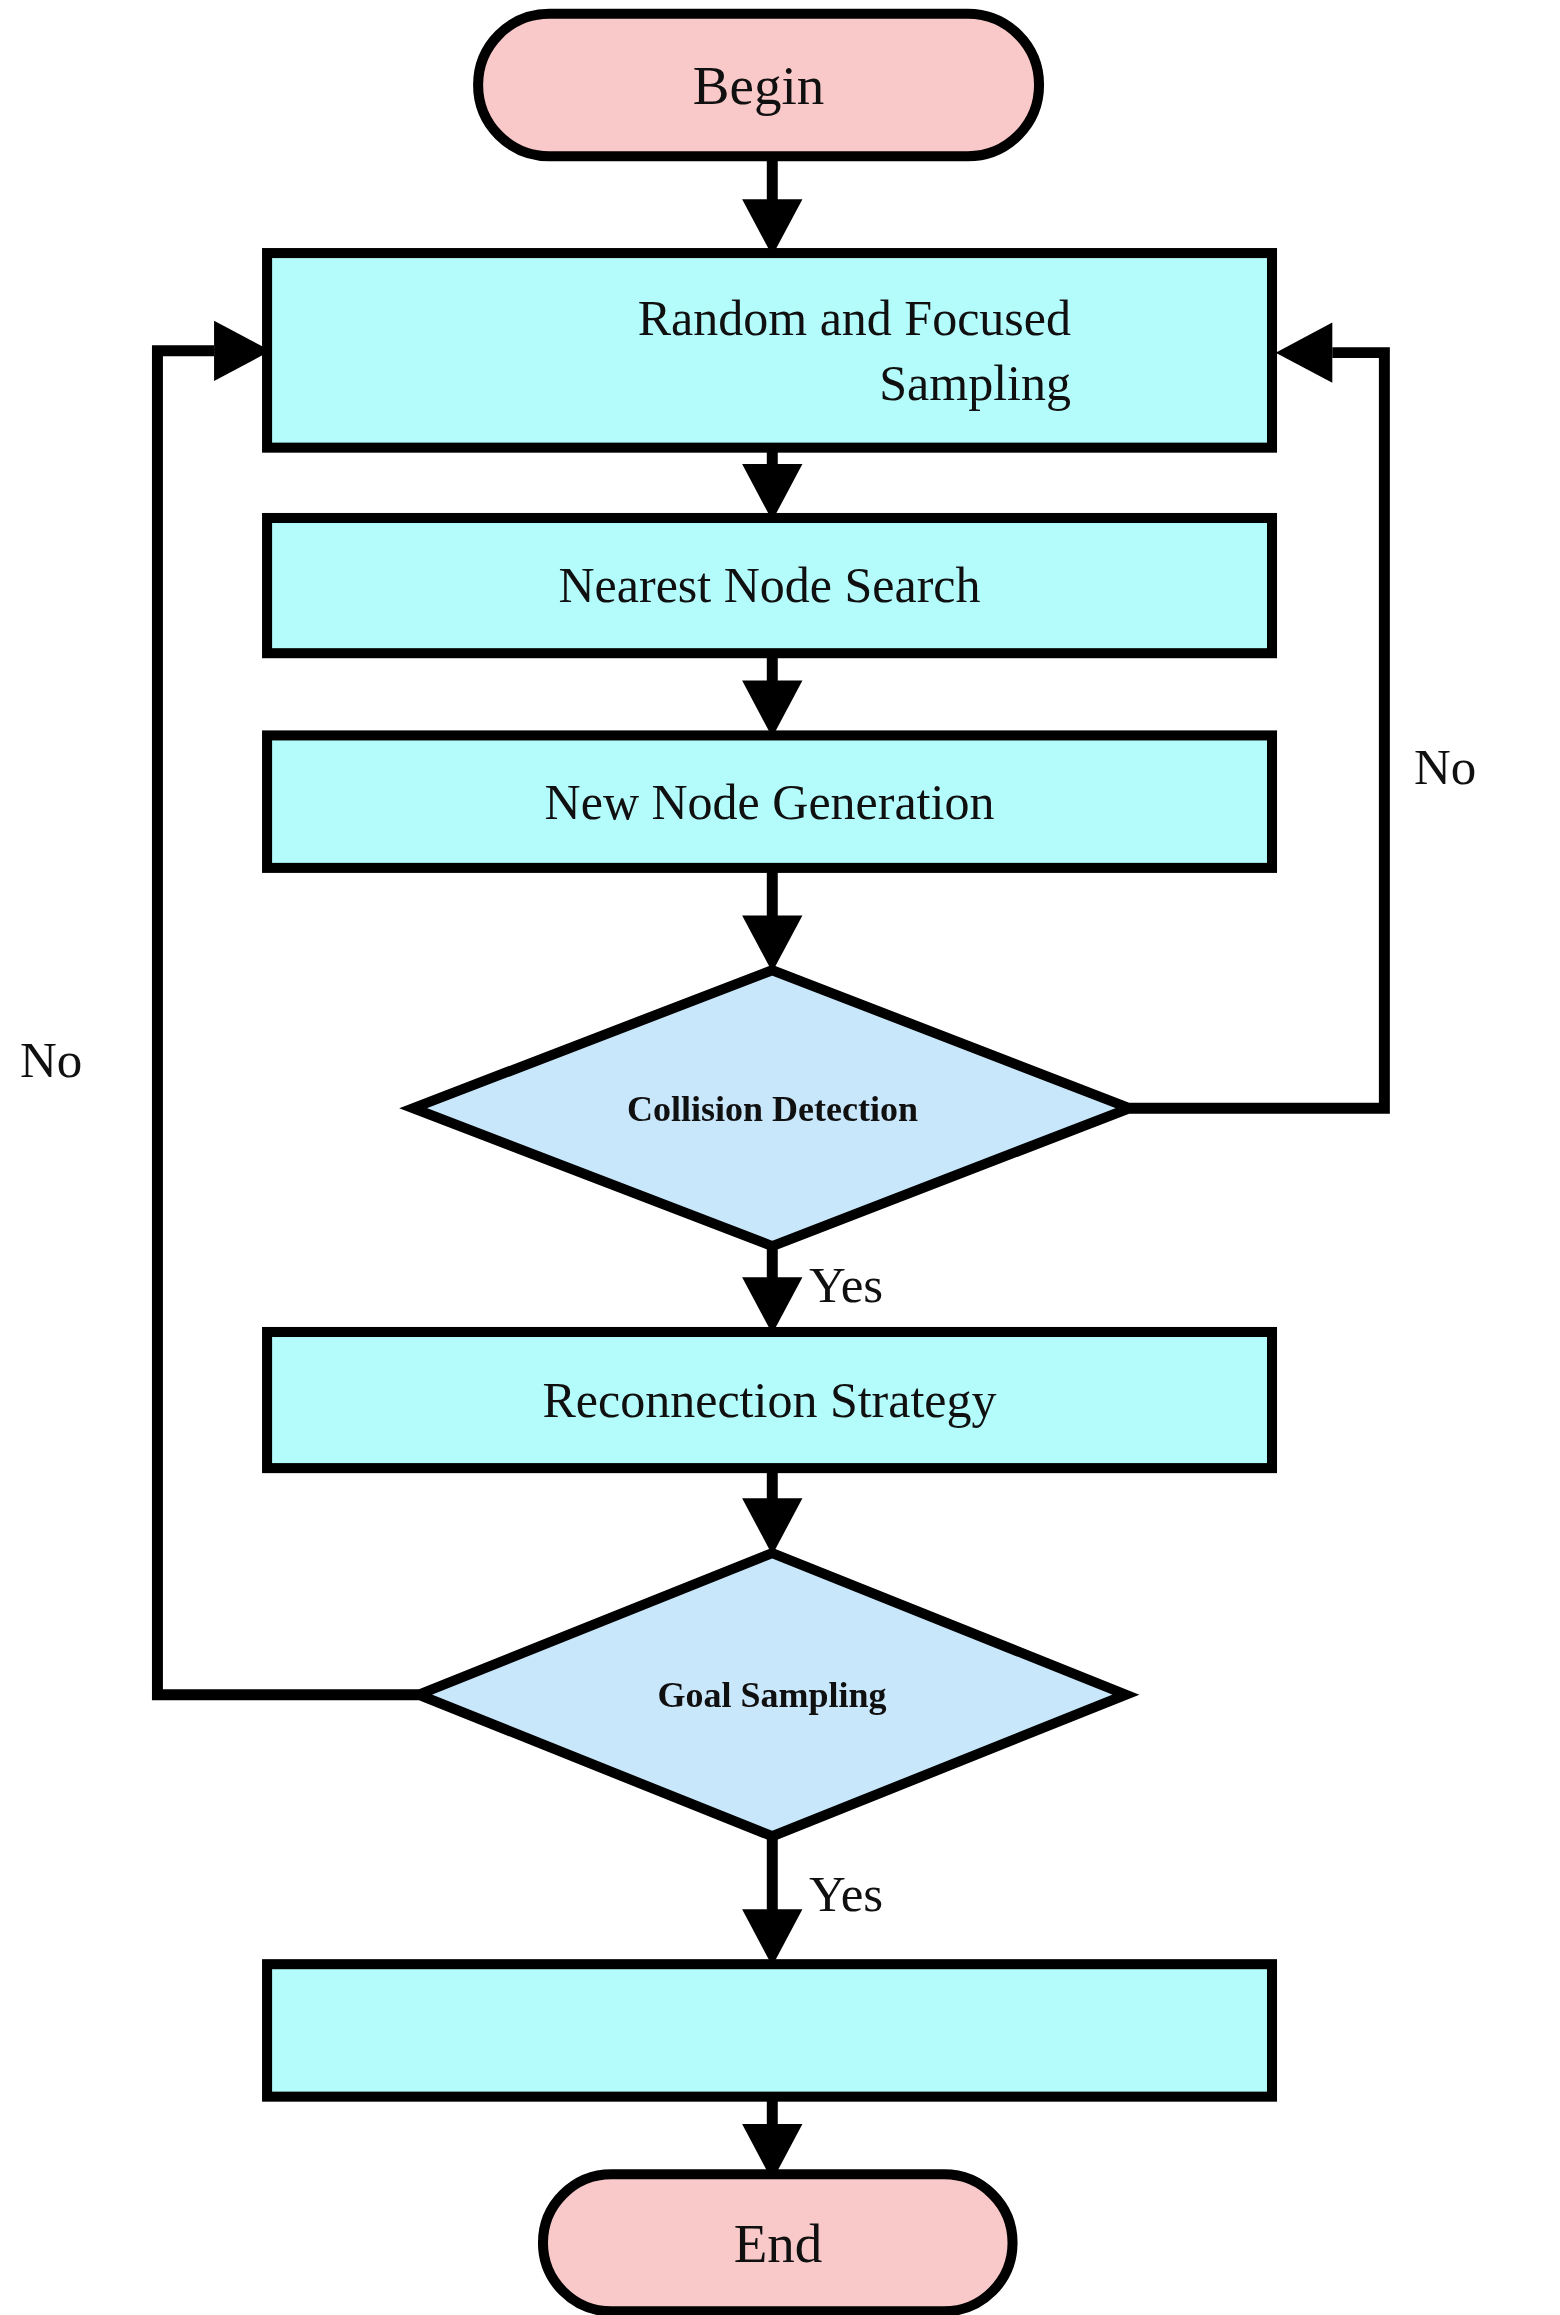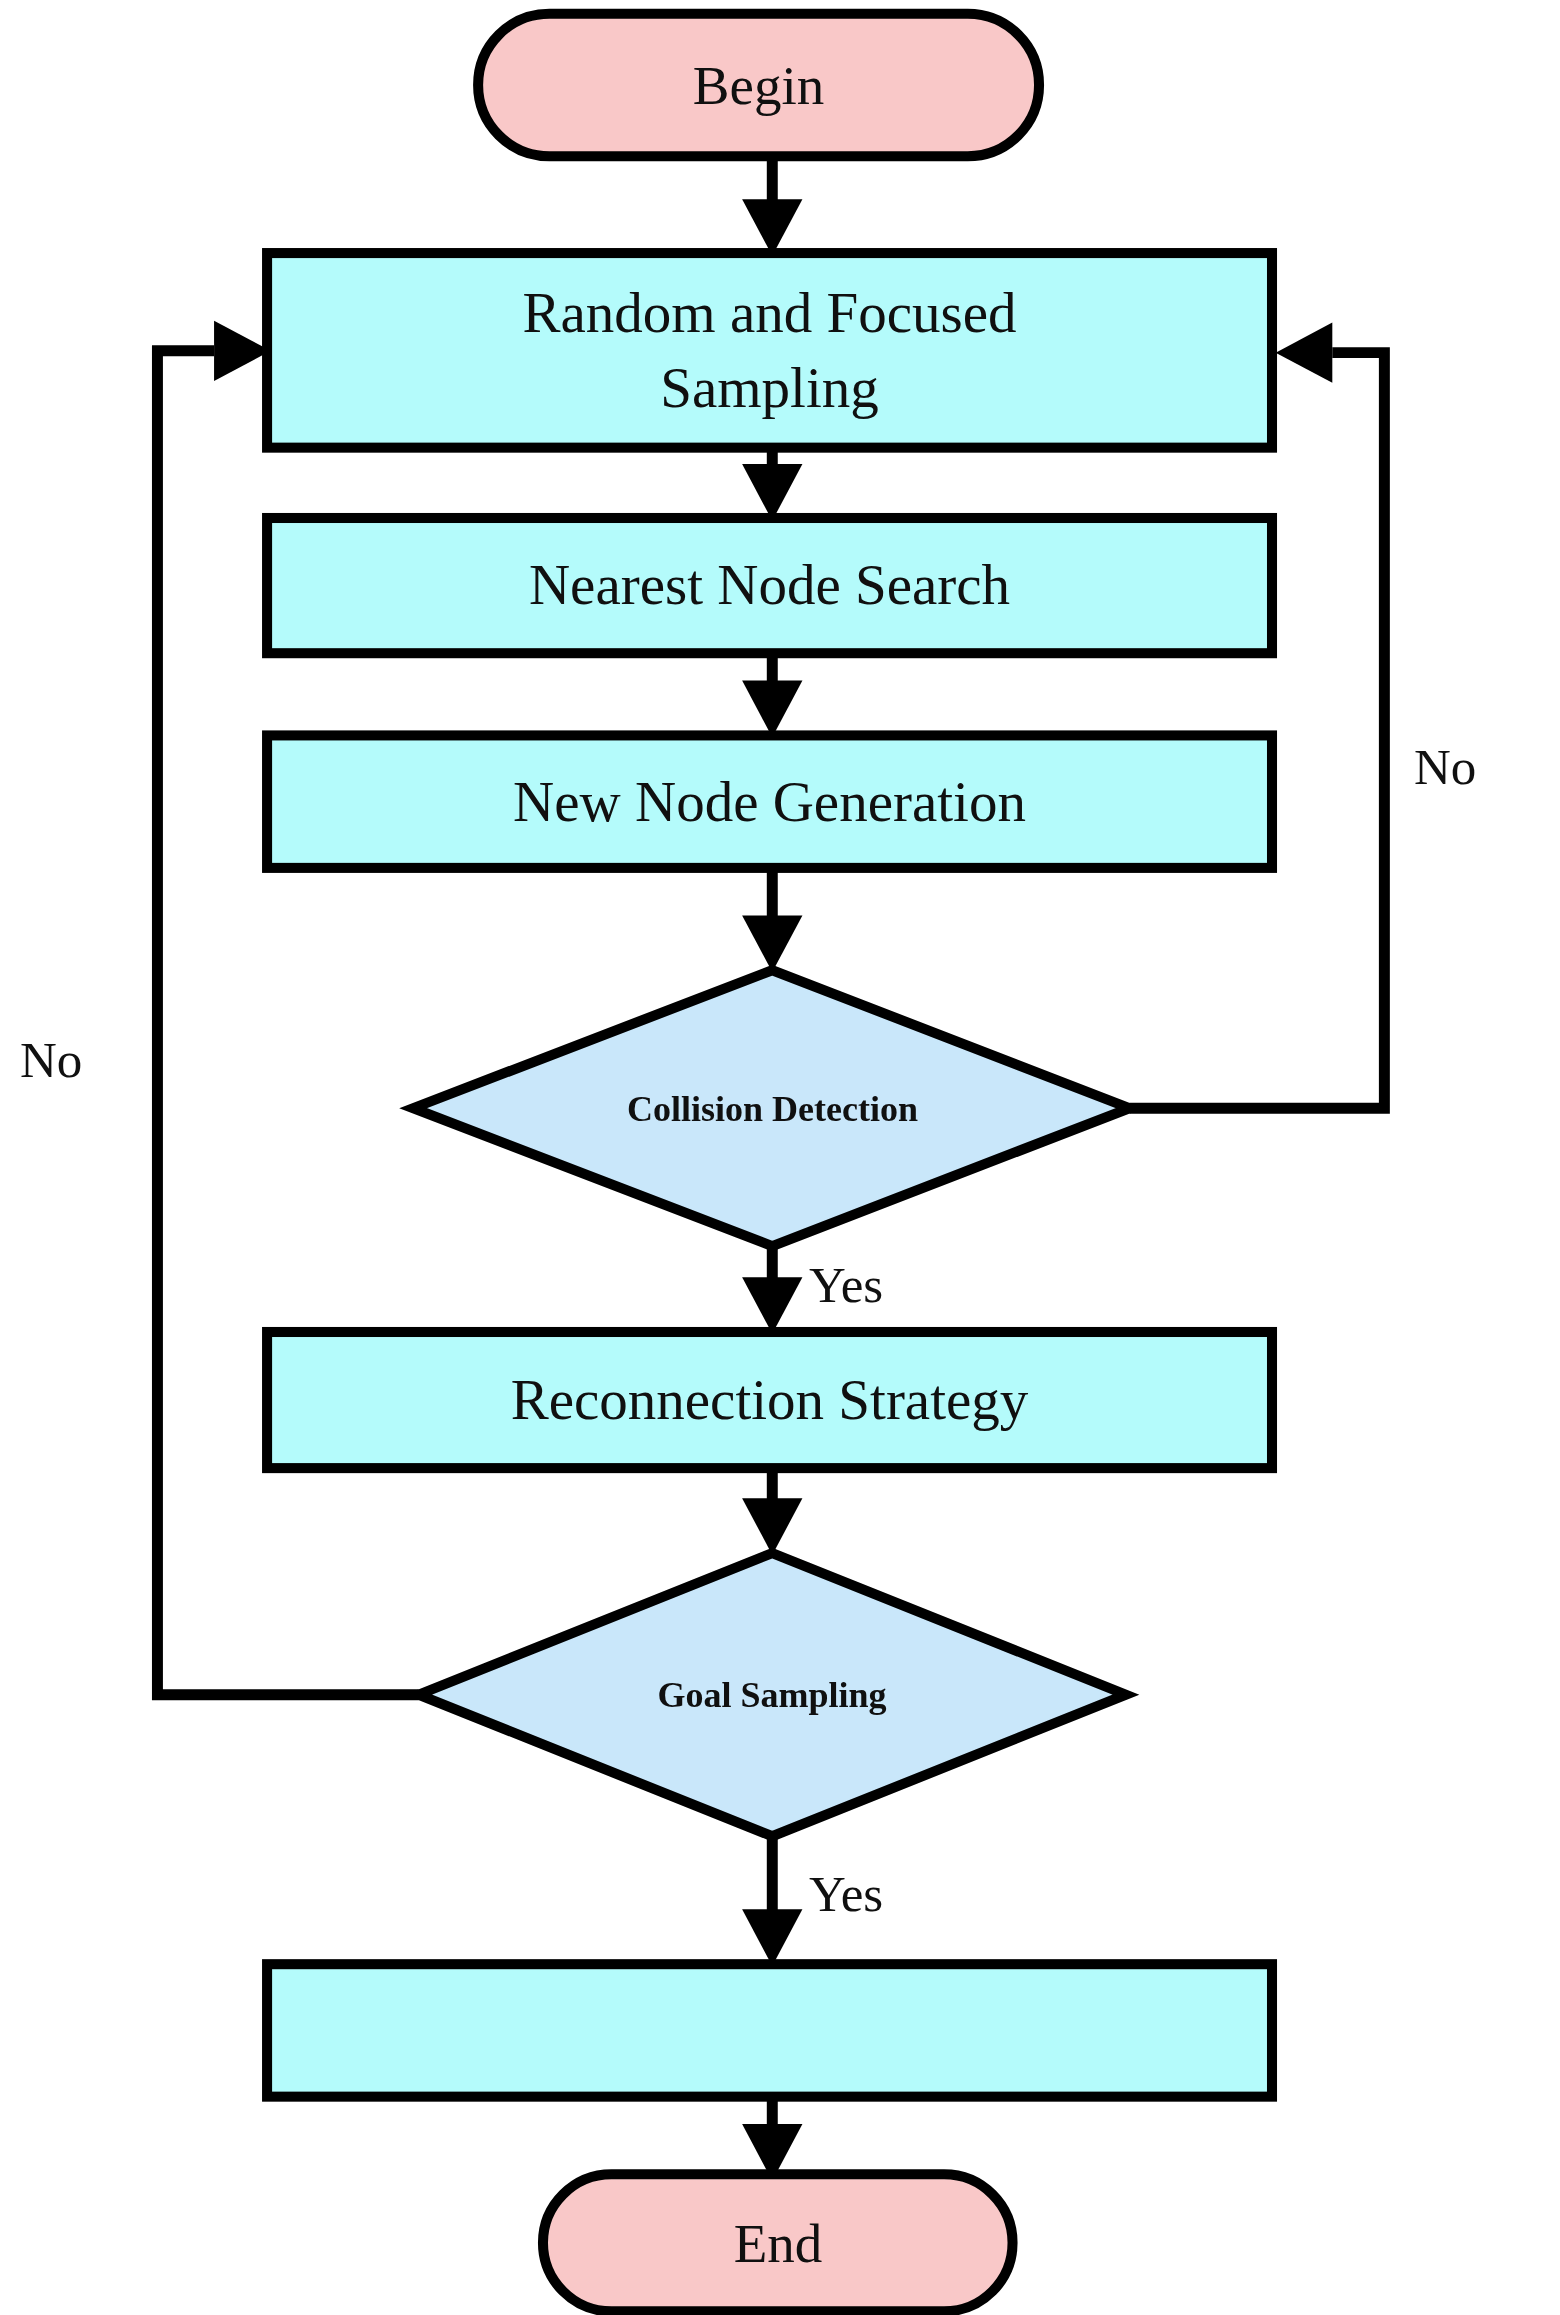--- a/index.html
+++ b/index.html
@@ -7,25 +7,25 @@
     position:relative;
     width:1561px;height:2315px;
     background:#ffffff;
     font-family:"Liberation Serif","DejaVu Serif",serif;
     overflow:hidden;
   }
   svg.layer{position:absolute;left:0;top:0;width:1561px;height:2315px;}
   .lbl{
     position:absolute;
     display:flex;align-items:center;justify-content:center;
-    text-align:center;color:#101010;
+    text-align:right;color:#101010;
   }
   .lbl span{display:inline-block;}
   .term  {font-size:55px;}
-  .proc  {font-size:57px;line-height:1.3;}
+  .proc  {font-size:50px;line-height:1.3;}
   .dec   {font-size:36px;font-weight:bold;line-height:1.5;}
   .edge  {font-size:51px;justify-content:flex-start;}
   .wrap-sampling{max-width:603px;}
   .wrap-collision{max-width:311px;}
   .nowrap{white-space:nowrap;}
 </style>
 </head>
 <body>
 
 <div class="stage">

